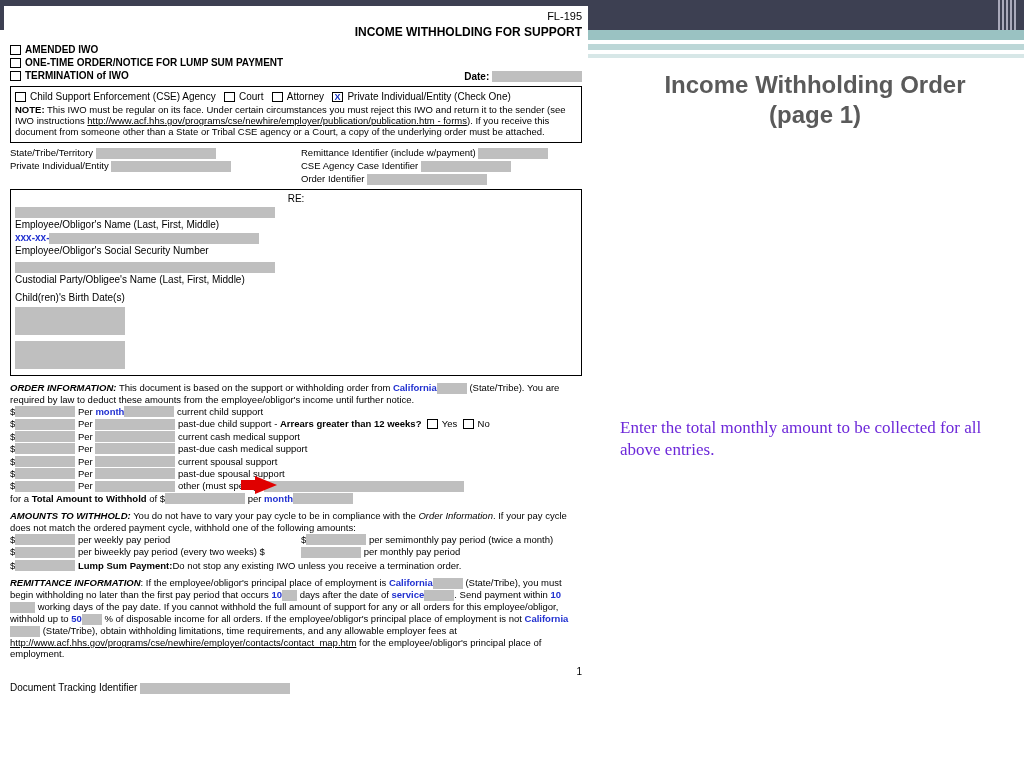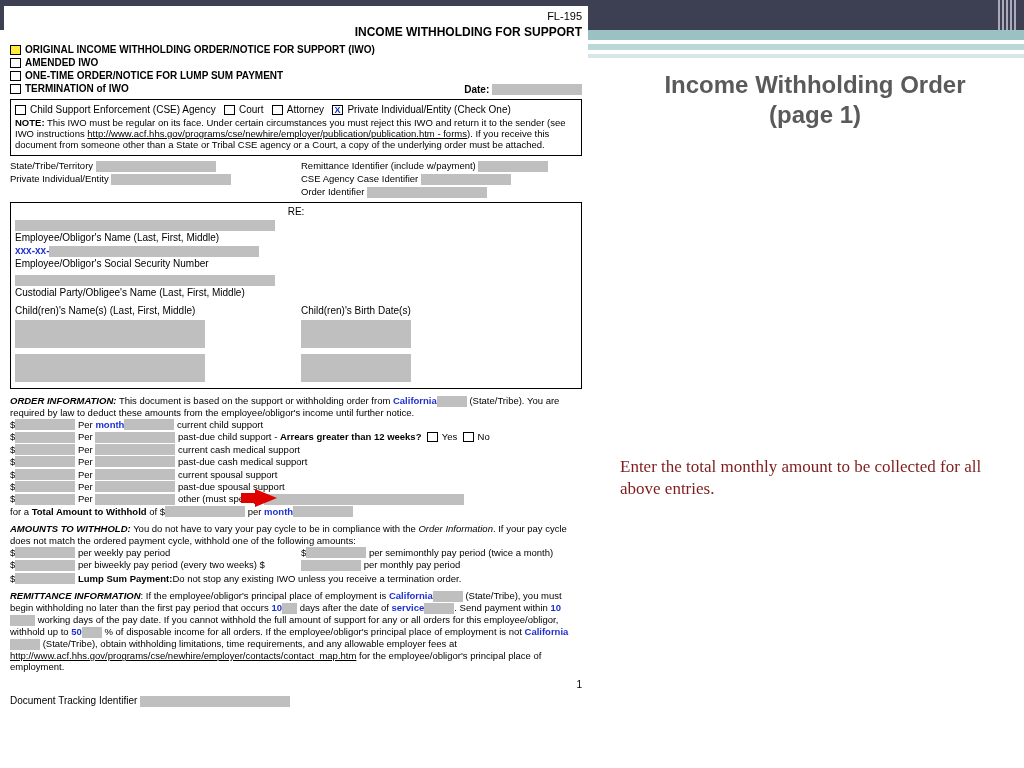--- a/index.html
+++ b/index.html
@@ -29,26 +29,26 @@
   .slide-title {
     font-family: "Trebuchet MS", Arial, sans-serif;
     font-size: 24px;
     font-weight: bold;
     color: #5a5a5a;
     text-align: center;
     line-height: 1.25;
   }
   .slide-caption {
     position:absolute;
-    top: 456px;
+    top: 417px;
     left: 620px;
     width: 390px;
     font-family: Georgia, serif;
     font-size: 17px;
-    color: #7f1d1d;
+    color: #6d28d9;
     line-height: 1.3;
   }
   .form {
     position: absolute;
     top: 6px;
     left: 4px;
     width: 584px;
     background: #fff;
     font-size: 10px;
     color: #000;
@@ -124,21 +124,20 @@
     <span>Income Withholding Order</span><br>
     <span>(page 1)</span>
   </div>
 </div>
 <div class="slide-caption">Enter the total monthly amount to be collected for all above entries.</div>
 
 <div class="form">
   <div class="code">FL-195</div>
   <h1>INCOME WITHHOLDING FOR SUPPORT</h1>
 
-  <div class="row bold"><span class="chk sel"></span><span>ORIGINAL INCOME WITHHOLDING ORDER/NOTICE FOR SUPPORT (IWO)</span></div>
   <div class="row bold"><span class="chk"></span><span>AMENDED IWO</span></div>
   <div class="row bold"><span class="chk"></span><span>ONE-TIME ORDER/NOTICE FOR LUMP SUM PAYMENT</span></div>
   <div class="row bold"><span class="chk"></span><span>TERMINATION of IWO</span></div>
   <div class="date-row bold"><span>Date:</span> <span class="gray" style="width:90px"></span></div>
 
   <div class="box">
     <div class="row">
       <span class="chk"></span><span>Child Support Enforcement (CSE) Agency</span>
       &nbsp;&nbsp;<span class="chk"></span><span>Court</span>
       &nbsp;&nbsp;<span class="chk"></span><span>Attorney</span>
@@ -167,25 +166,20 @@
       <div>
         <div class="row"><span class="gray" style="width:260px"></span></div>
         <div>Employee/Obligor's Name (Last, First, Middle)</div>
         <div class="row"><span class="blue">xxx-xx-</span><span class="gray" style="width:210px"></span></div>
         <div>Employee/Obligor's Social Security Number</div>
         <div class="row" style="margin-top:4px"><span class="gray" style="width:260px"></span></div>
         <div>Custodial Party/Obligee's Name (Last, First, Middle)</div>
       </div>
     </div>
     <div class="twocol" style="margin-top:6px">
-      <div>
-        <div>Child(ren)'s Name(s) (Last, First, Middle)</div>
-        <span class="multigray"></span><br>
-        <span class="multigray"></span>
-      </div>
       <div>
         <div>Child(ren)'s Birth Date(s)</div>
         <span class="multigray" style="width:110px"></span><br>
         <span class="multigray" style="width:110px"></span>
       </div>
     </div>
   </div>
 
   <div class="sec" style="font-size:9.5px;position:relative">
     <span class="bold" style="font-style:italic">ORDER INFORMATION:</span><span> This document is based on the support or withholding order from </span><span class="blue">California</span><span class="gray" style="width:30px"></span><span> (State/Tribe). You are required by law to deduct these amounts from the employee/obligor's income until further notice.</span>

